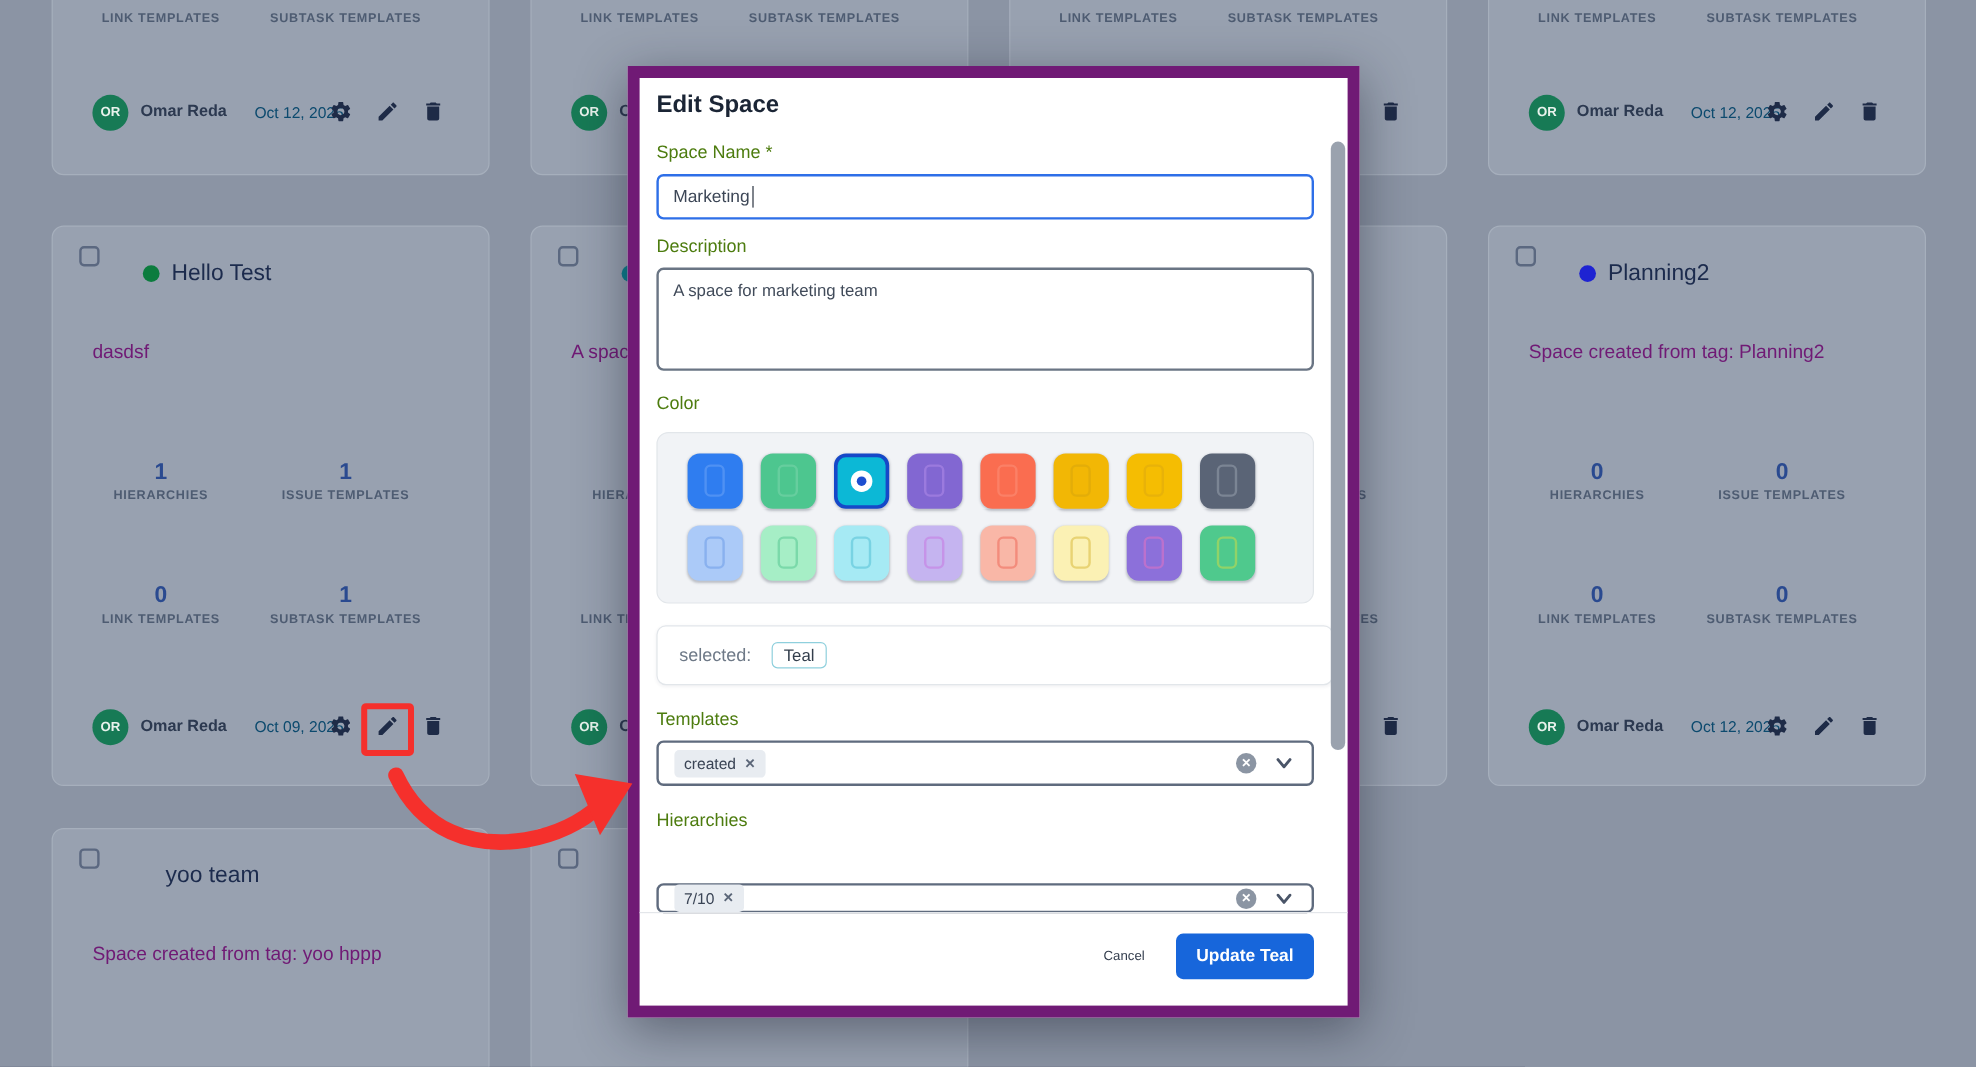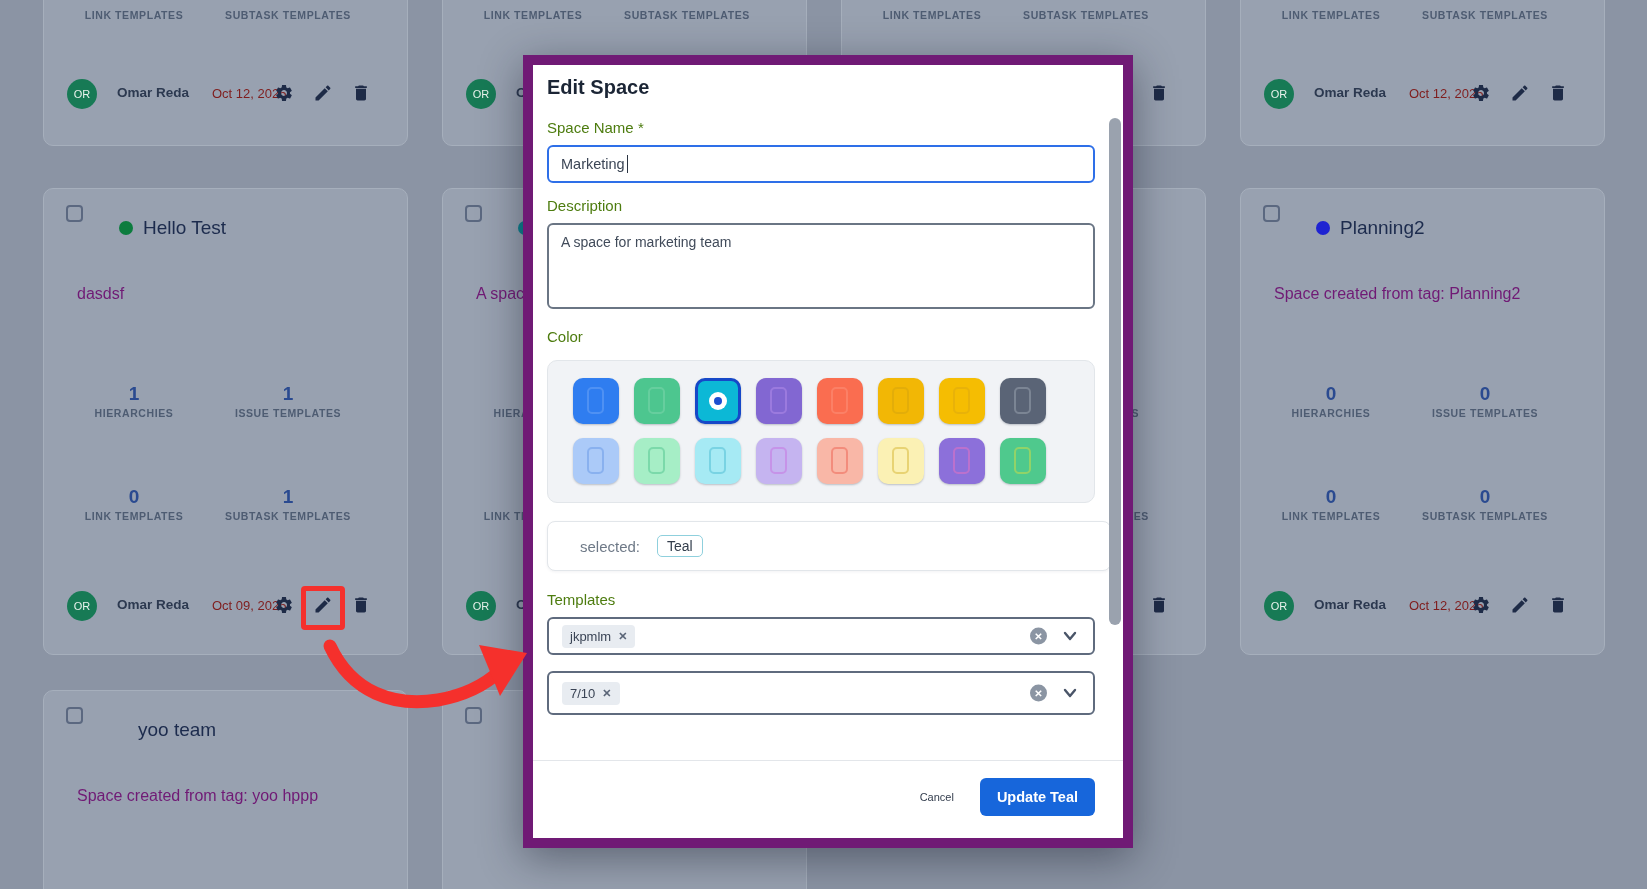--- a/index.html
+++ b/index.html
@@ -17,24 +17,24 @@
   .dot{width:14px;height:14px;border-radius:50%;flex:0 0 auto}
   .ctitle{font-size:19px;font-weight:normal;color:#1c2b4d;white-space:nowrap}
   .cdesc{position:absolute;top:96px;left:33px;right:16px;font-size:16px;color:#701a75}
   .stat{position:absolute;width:160px;text-align:center}
   .stat .num{font-size:19px;font-weight:bold;color:#2a4a90;line-height:20px;min-height:20px}
   .stat .lbl{font-size:10.5px;font-weight:600;color:#4e5c72;letter-spacing:.6px;margin-top:3px;white-space:nowrap}
   .plabel{position:absolute;bottom:124px;width:160px;text-align:center;font-size:10.5px;font-weight:600;
           color:#4e5c72;letter-spacing:.6px;white-space:nowrap}
   .cfooter{position:absolute;top:398px;left:0;right:0;height:38px}
   .partial .cfooter{top:auto;bottom:32px}
-  .avatar{position:absolute;left:23px;top:4px;width:30px;height:30px;border-radius:50%;background:#177a55;
-          color:#e8f2ec;font-size:11px;font-weight:normal;display:flex;align-items:center;justify-content:center}
+  .avatar{position:absolute;left:33px;top:4px;width:30px;height:30px;border-radius:50%;background:#177a55;
+          color:#e8f2ec;font-size:11px;font-weight:bold;display:flex;align-items:center;justify-content:center}
   .oname{position:absolute;left:73px;top:10px;font-size:13.5px;font-weight:700;color:#2c3950;white-space:nowrap}
-  .odate{position:absolute;left:168px;top:11px;font-size:13px;color:#7f1d1d;white-space:nowrap}
+  .odate{position:absolute;left:168px;top:11px;font-size:13px;color:#0c4a6e;white-space:nowrap}
   .ibtn{position:absolute;top:8px;width:22px;height:22px;background:none;border:none;padding:0;cursor:pointer}
   .ibtn svg{width:20px;height:20px;fill:#1e2b47}
   .gearb{left:229px}.pencilb{left:268px}.trashb{left:306px}
   .edit-hl{position:absolute;left:257px;top:397px;width:44px;height:44px;border:5px solid #f5302c;border-radius:4px;z-index:3}
 
   
   .modal{position:absolute;left:523px;top:55px;width:610px;height:793px;background:#fff;
          border:10px solid #701a75;z-index:10;box-shadow:0 10px 40px rgba(20,25,40,.45)}
   .mbody{position:absolute;left:14px;top:0;width:548px;height:100%}
   .mtitle{position:absolute;top:11px;left:0;font-size:20px;font-weight:bold;color:#1b2535}
@@ -48,25 +48,25 @@
            border:1px solid #e2e6ea;border-radius:10px;padding:17px 0 0 25px}
   .swrow{display:flex;gap:15px;margin-bottom:14px}
   .swatch{position:relative;width:46px;height:46px;border-radius:10px;border:none;cursor:pointer;
           box-shadow:0 1px 2px rgba(30,40,60,.25)}
   .glyph{position:absolute;left:14px;top:9px;width:17px;height:27px;border:2px solid #000;border-radius:5px;opacity:.55}
   .swatch.sel{border:3px solid #1648c8}
   .selmark{position:absolute;left:50%;top:50%;transform:translate(-50%,-50%);width:18px;height:18px;
            border-radius:50%;background:#fff;display:flex;align-items:center;justify-content:center}
   .selmark i{display:block;width:8px;height:8px;border-radius:50%;background:#1d4fd0}
   .selbox{position:absolute;top:456px;left:0;width:564px;height:50px;background:#fff;border:1px solid #e2e6ea;
-          border-radius:8px;box-shadow:0 1px 3px rgba(30,40,60,.06);display:flex;align-items:center;padding-left:32px}
+          border-radius:8px;box-shadow:0 1px 3px rgba(30,40,60,.06);display:flex;align-items:center;padding-left:18px}
   .sel-label{font-size:15px;color:#6e7987}
   .sel-badge{margin-left:17px;border:1.5px solid #8fd0dd;border-radius:5px;padding:2px 9px;font-size:14px;color:#333e4c}
   #templates-select{top:552px;height:38px}
-  #hierarchies-select{top:606px;height:44px}
+  #hierarchies-select{top:671px;height:25px}
   .msel{border:2px solid #5f6b7e;padding-left:13px}
   .tag{background:#e8ecf1;border-radius:4px;padding:4px 8px;font-size:13px;color:#3a4455;
        display:flex;align-items:center;gap:7px}
   .tag .x{font-weight:bold;font-size:11px;color:#5b6678;cursor:pointer}
   .clear{position:absolute;right:46px;top:50%;transform:translateY(-50%);width:17px;height:17px;border-radius:50%;
          background:#8b95a3;color:#fff;font-size:10px;font-weight:bold;border:none;cursor:pointer;
          display:flex;align-items:center;justify-content:center;padding:0}
   .chev{position:absolute;right:16px;top:50%;transform:translateY(-50%);width:14px;height:10px;cursor:pointer}
   .msep{position:absolute;left:0;right:0;top:695px;height:1px;background:#e3e6ea}
   .mfooter{position:absolute;top:712px;right:28px;height:40px;display:flex;align-items:center;gap:26px}
@@ -472,21 +472,21 @@
         </div>
 
       <div class="selbox">
         <span class="sel-label">selected:</span>
         <span class="sel-badge">Teal</span>
       </div>
 
       <div class="flabel" style="top:526px">Templates</div>
       <div class="inp msel" id="templates-select">
         <span class="tag">
-          <span>jkpmlm</span>
+          <span>created</span>
           <span class="x">✕</span>
         </span>
         <button class="clear">
             <span>✕</span>
           </button>
         <svg class="chev" viewBox="0 0 14 10">
           <polyline points="2,2 7,8 12,2" fill="none" stroke="#4a5568" stroke-width="2.4" stroke-linecap="round" stroke-linejoin="round"></polyline>
         </svg>
       </div>
 

